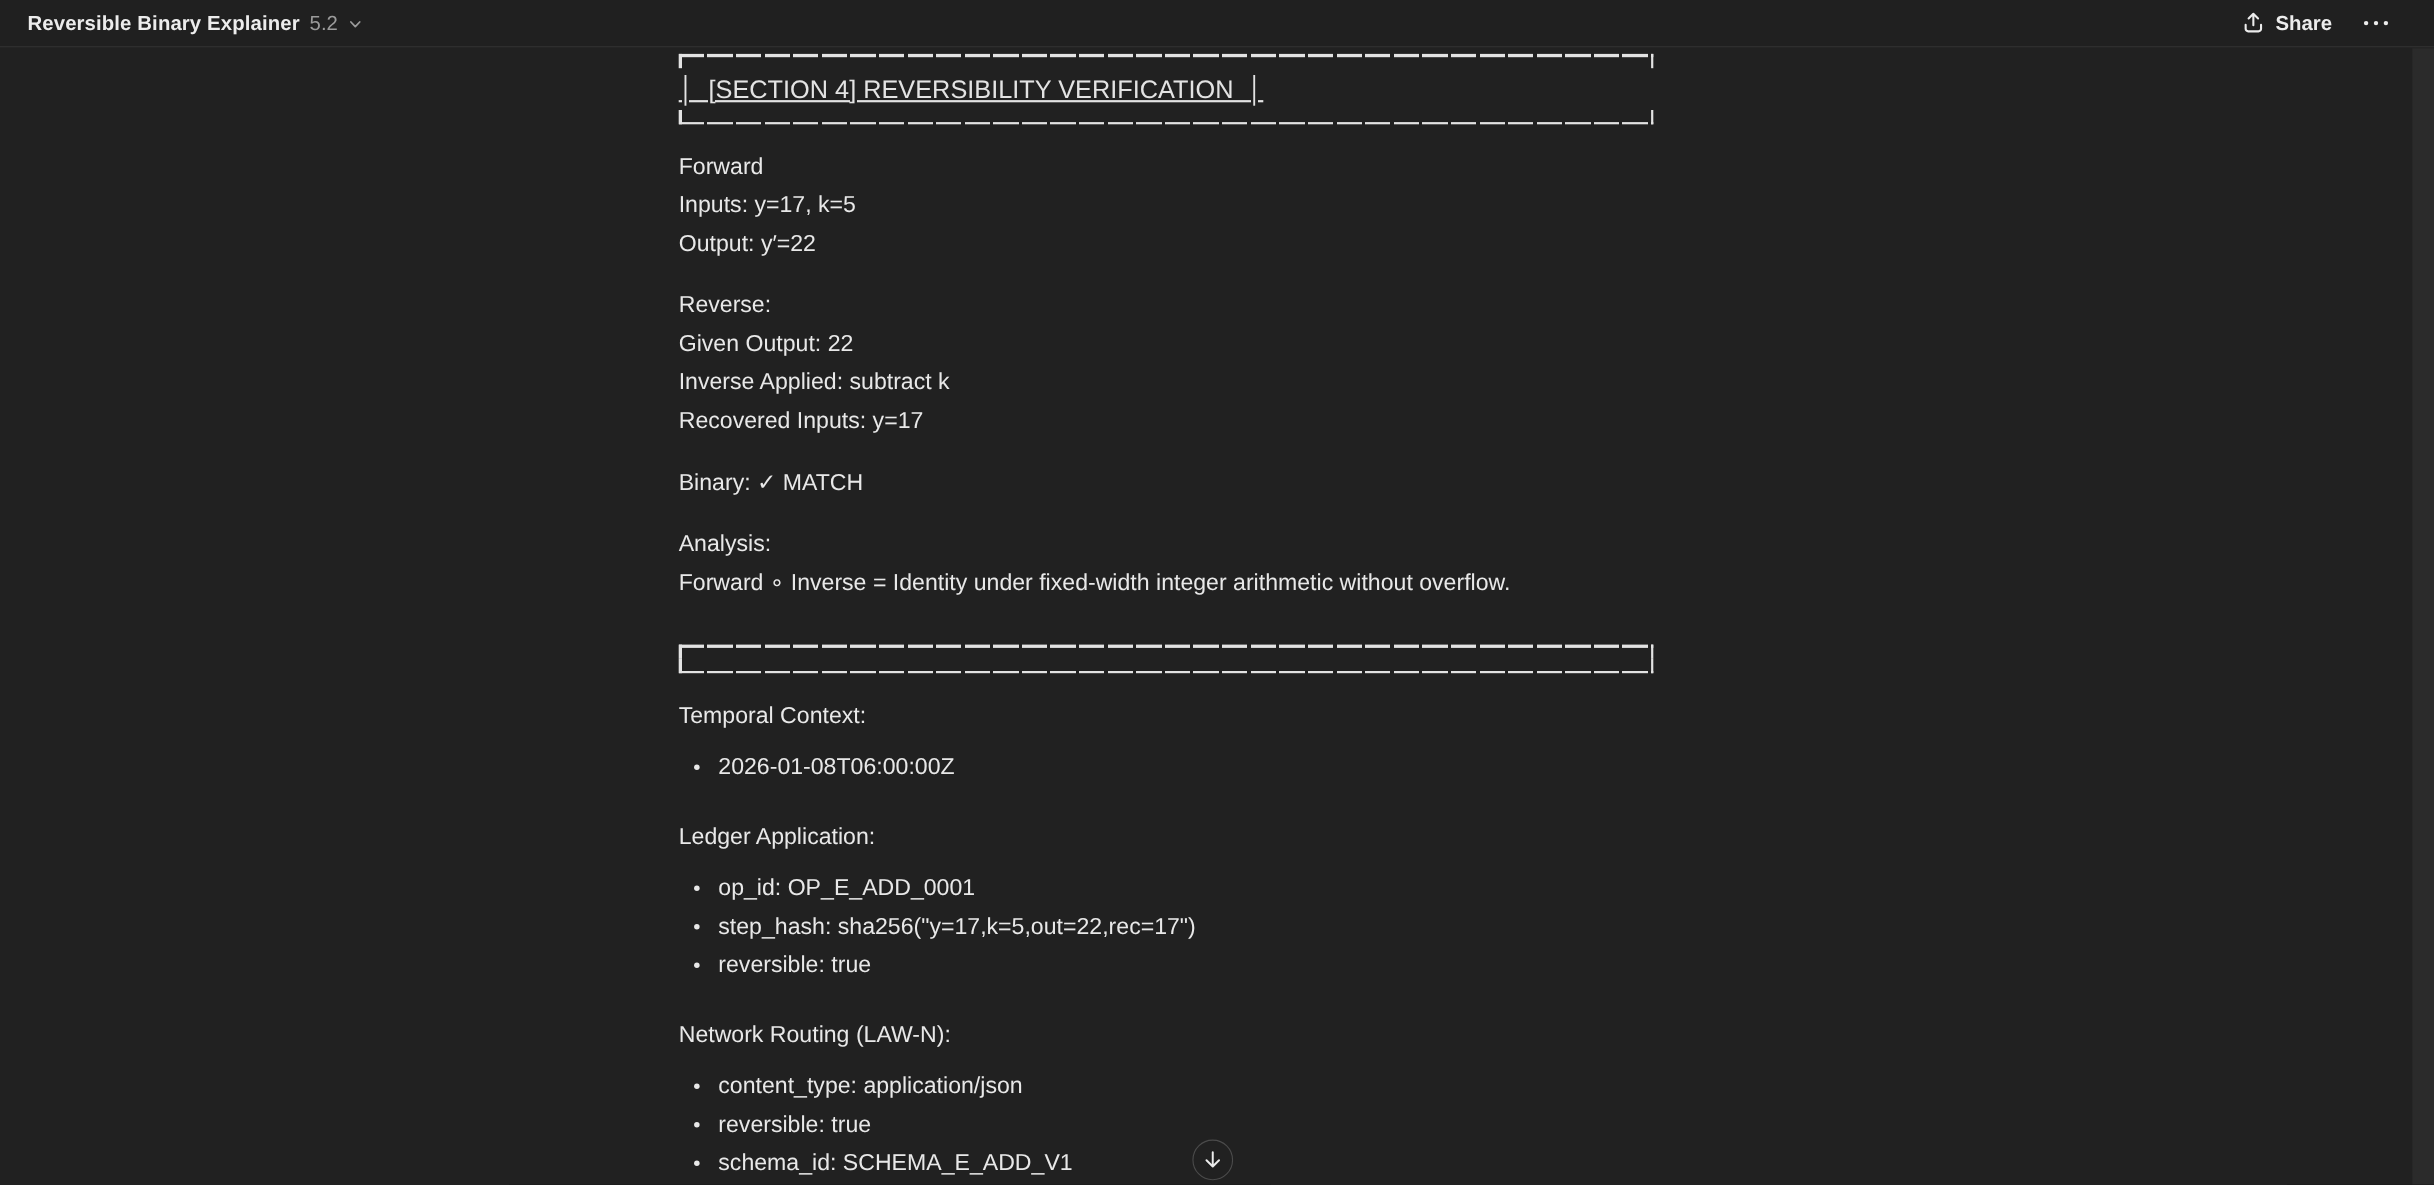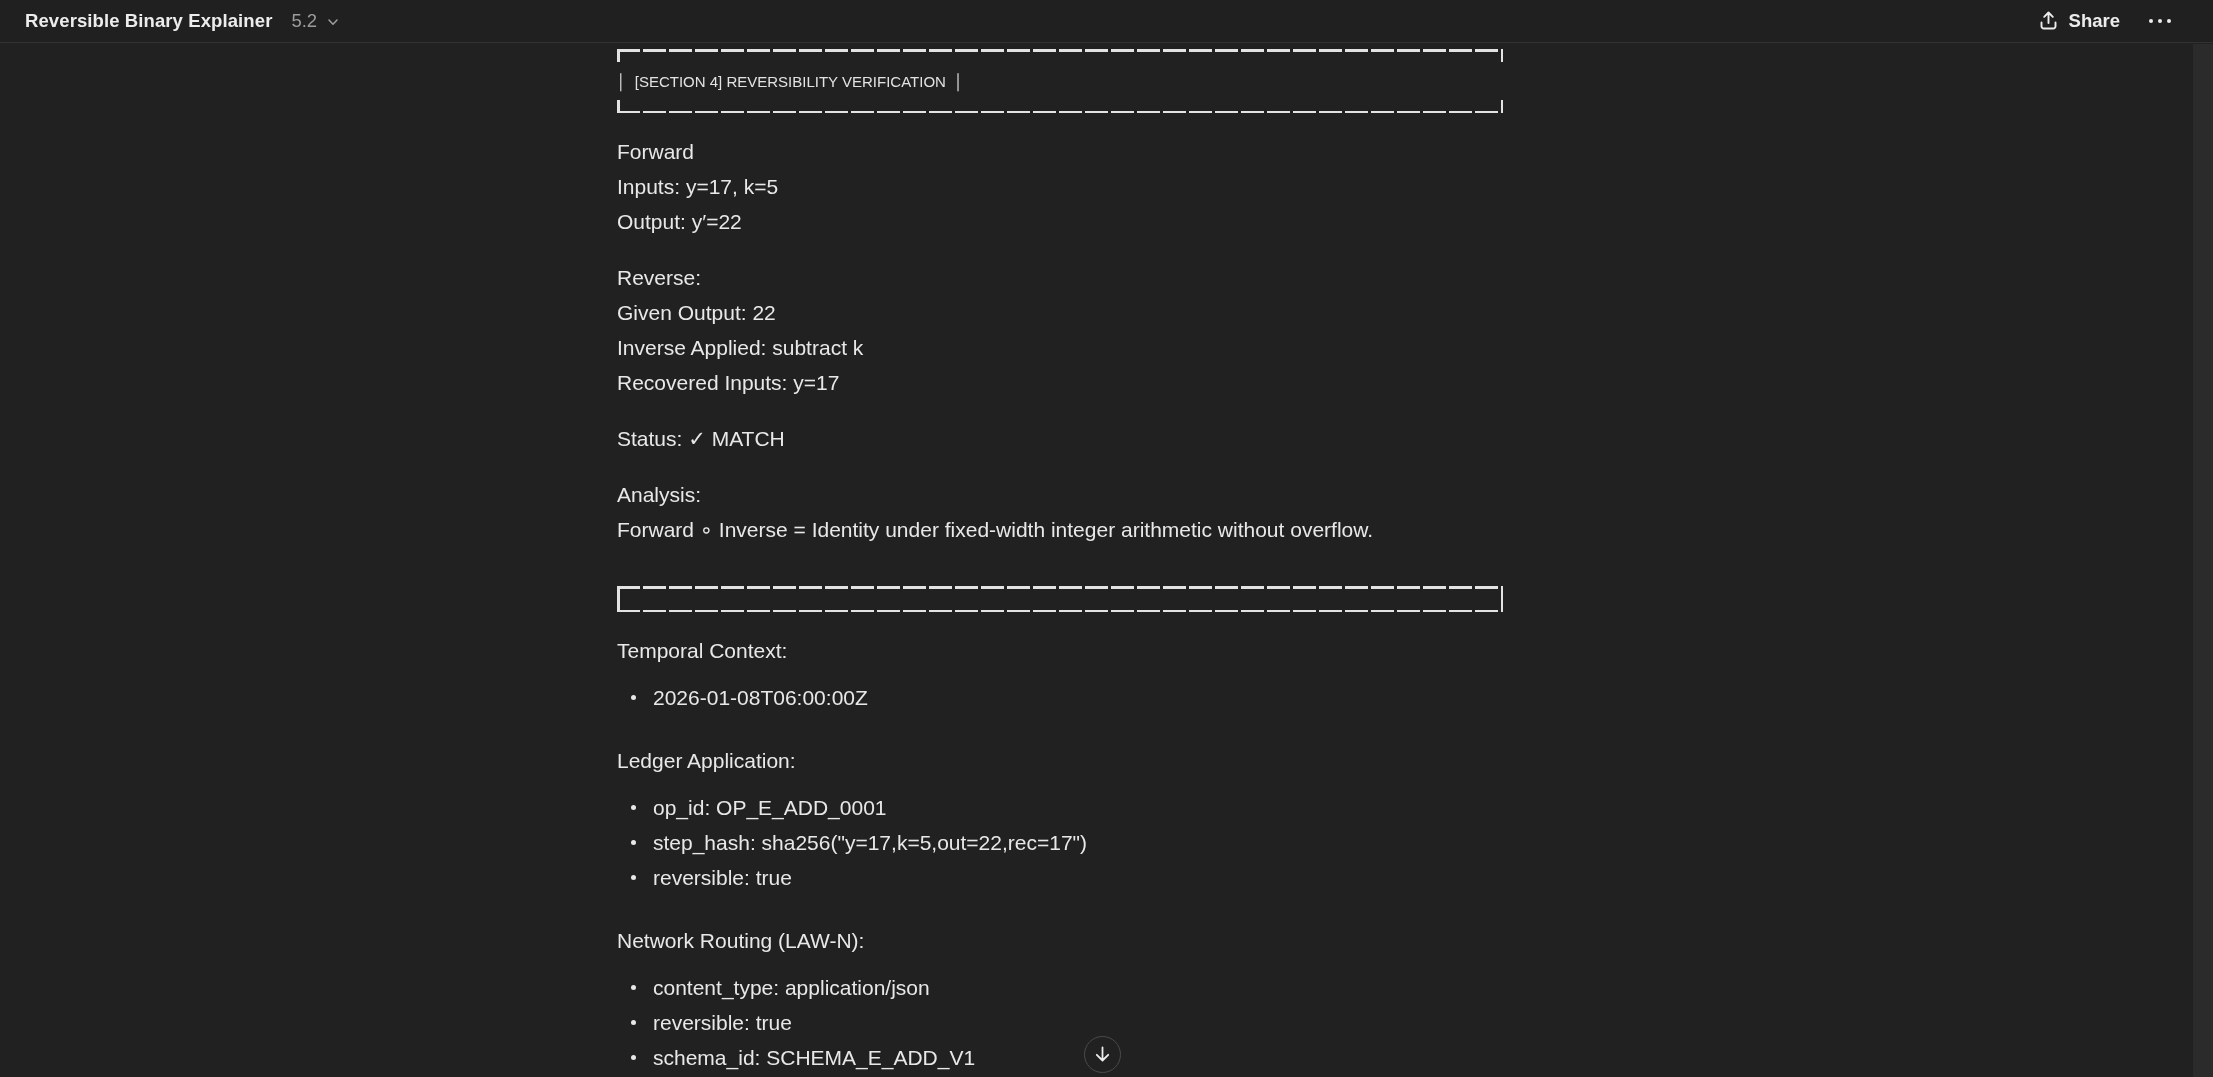--- a/index.html
+++ b/index.html
@@ -28,21 +28,21 @@
     padding: 0 40px 0 25px;
     z-index: 5;
   }
   .title-group {
     display: flex;
     align-items: center;
     gap: 9px;
     cursor: pointer;
   }
   .doc-title { font-size: 18.5px; font-weight: 600; color: #ececec; letter-spacing: .1px; }
-  .doc-version { font-size: 18.5px; color: #9b9b9b; margin-left: 10px; }
+  .doc-version { font-size: 18.5px; color: #9b9b9b; }
   .chev { margin-top: 2px; }
   .header-right { display: flex; align-items: center; gap: 27px; }
   .share-btn {
     display: flex; gap: 10px;
     background: none; border: none; cursor: pointer;
     color: #ececec; font-family: inherit;
     font-size: 18.5px; font-weight: 600;
   }
   .more-btn {
     background: none; border: none; cursor: pointer;
@@ -85,21 +85,22 @@
     content: ""; position: absolute; width: 2.5px; height: 13px; background: #e3e3e3;
   }
   .abox-rule::before { left: 0; }
   .abox-rule::after { right: 0; }
   .abox-rule.top::before, .abox-rule.top::after { top: 0; }
   .abox-rule.bottom::before, .abox-rule.bottom::after { bottom: 0; }
   .abox-mid {
     height: 38px;
     display: flex; align-items: center;
     white-space: pre;
-    font-size: 15px;
+    font-size: 23px;
+    text-decoration: underline;
   }
 
   
   .ul { margin: 12px 0 0; }
   .ul + .para { margin-top: 28px; }
   .li { display: flex; line-height: 35px; }
   .li .marker {
     flex: none; align-self: center;
     width: 5px; height: 5px; border-radius: 50%;
     background: #e8e8e8;
@@ -169,21 +170,21 @@
     </p>
 
     <p class="para">
       <span class="ln">Reverse:</span>
       <span class="ln">Given Output: 22</span>
       <span class="ln">Inverse Applied: subtract k</span>
       <span class="ln">Recovered Inputs: y=17</span>
     </p>
 
     <p class="para">
-      <span class="ln">Status: ✓ MATCH</span>
+      <span class="ln">Binary: ✓ MATCH</span>
     </p>
 
     <p class="para">
       <span class="ln">Analysis:</span>
       <span class="ln">Forward ∘ Inverse = Identity under fixed-width integer arithmetic without overflow.</span>
     </p>
 
     <div class="abox">
       <div class="abox-rule top">
           <span class="hline"></span>

